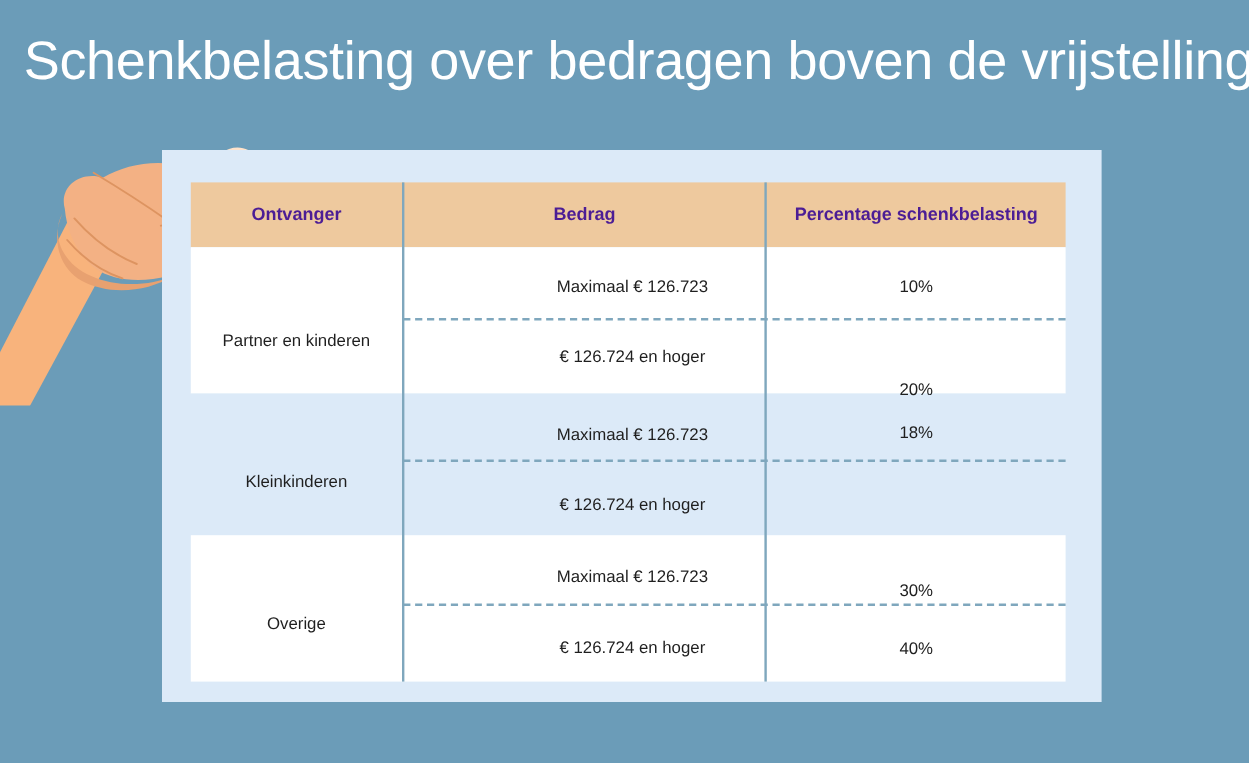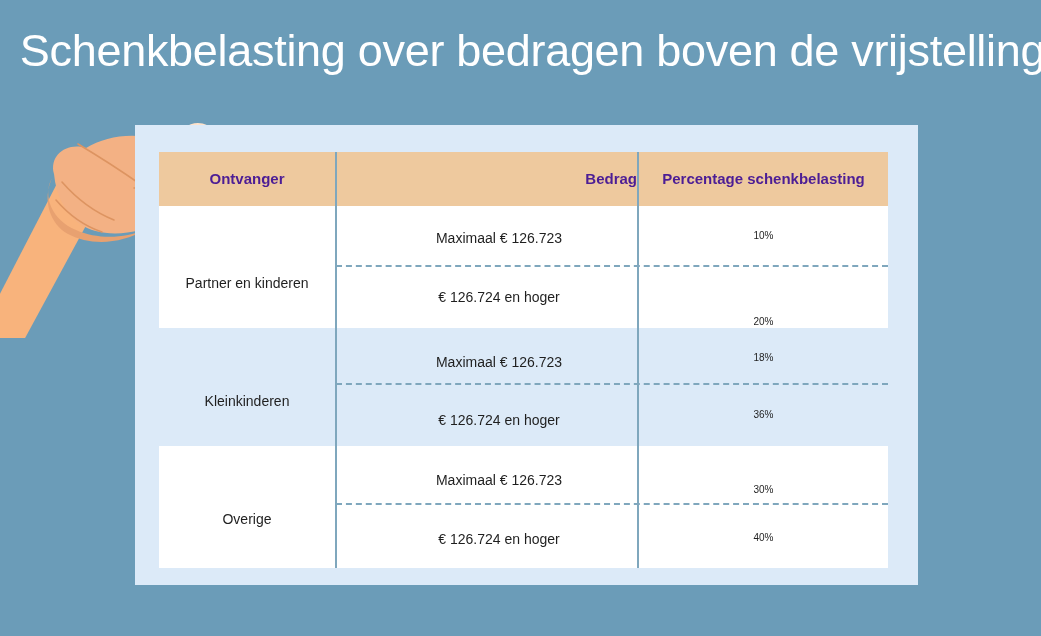--- a/index.html
+++ b/index.html
@@ -108,46 +108,47 @@
     position: absolute;
     top: 0;
     height: 54px;
     line-height: 54px;
     text-align: center;
     font-size: 15px;
     font-weight: bold;
     color: #4c1d95;
   }
   #hcell-0 { left: 0;     width: 176px; }
-  #hcell-1 { left: 178px; width: 300px; text-align: right; }
+  #hcell-1 { left: 178px; width: 300px; }
   #hcell-2 { left: 480px; width: 249px; }
 
   .rcell-name {
     position: absolute;
     left: 0;
     width: 176px;
     text-align: center;
     font-size: 14px;
     color: #1f1f1f;
     margin-top: 15px;
   }
   .amount-cell {
     position: absolute;
     left: 178px;
     width: 324px;
     text-align: center;
     font-size: 14px;
     color: #1f1f1f;
+    padding-left: 28px;
   }
   .pct-cell {
     position: absolute;
     left: 480px;
     width: 249px;
     text-align: center;
-    font-size: 10px;
+    font-size: 14px;
     color: #1f1f1f;
   }
 </style>
 </head>
 <body>
 
 <div id="canvas">
 
   <div id="title">Schenkbelasting over bedragen boven de vrijstelling</div>
 
@@ -215,21 +216,20 @@
     <div class="amount-cell" style="top:78px;">Maximaal € 126.723</div>
     <div class="pct-cell" style="top:78px;">10%</div>
     <div class="amount-cell" style="top:137px;">€ 126.724 en hoger</div>
     <div class="pct-cell" style="top:132px;margin-top:32px;">20%</div>
     <div class="hdash" id="hdash-1"></div>
 
     <div class="rcell-name" style="top:226px;">Kleinkinderen</div>
     <div class="amount-cell" style="top:202px;">Maximaal € 126.723</div>
     <div class="pct-cell" style="top:200px;">18%</div>
     <div class="amount-cell" style="top:260px;">€ 126.724 en hoger</div>
-    <div class="pct-cell" style="top:257px;">36%</div>
     <div class="hdash" id="hdash-2"></div>
 
     <div class="rcell-name" style="top:344px;">Overige</div>
     <div class="amount-cell" style="top:320px;">Maximaal € 126.723</div>
     <div class="pct-cell" style="top:332px;">30%</div>
     <div class="amount-cell" style="top:379px;">€ 126.724 en hoger</div>
     <div class="pct-cell" style="top:380px;">40%</div>
     <div class="hdash" id="hdash-3"></div>
 
   </div>

